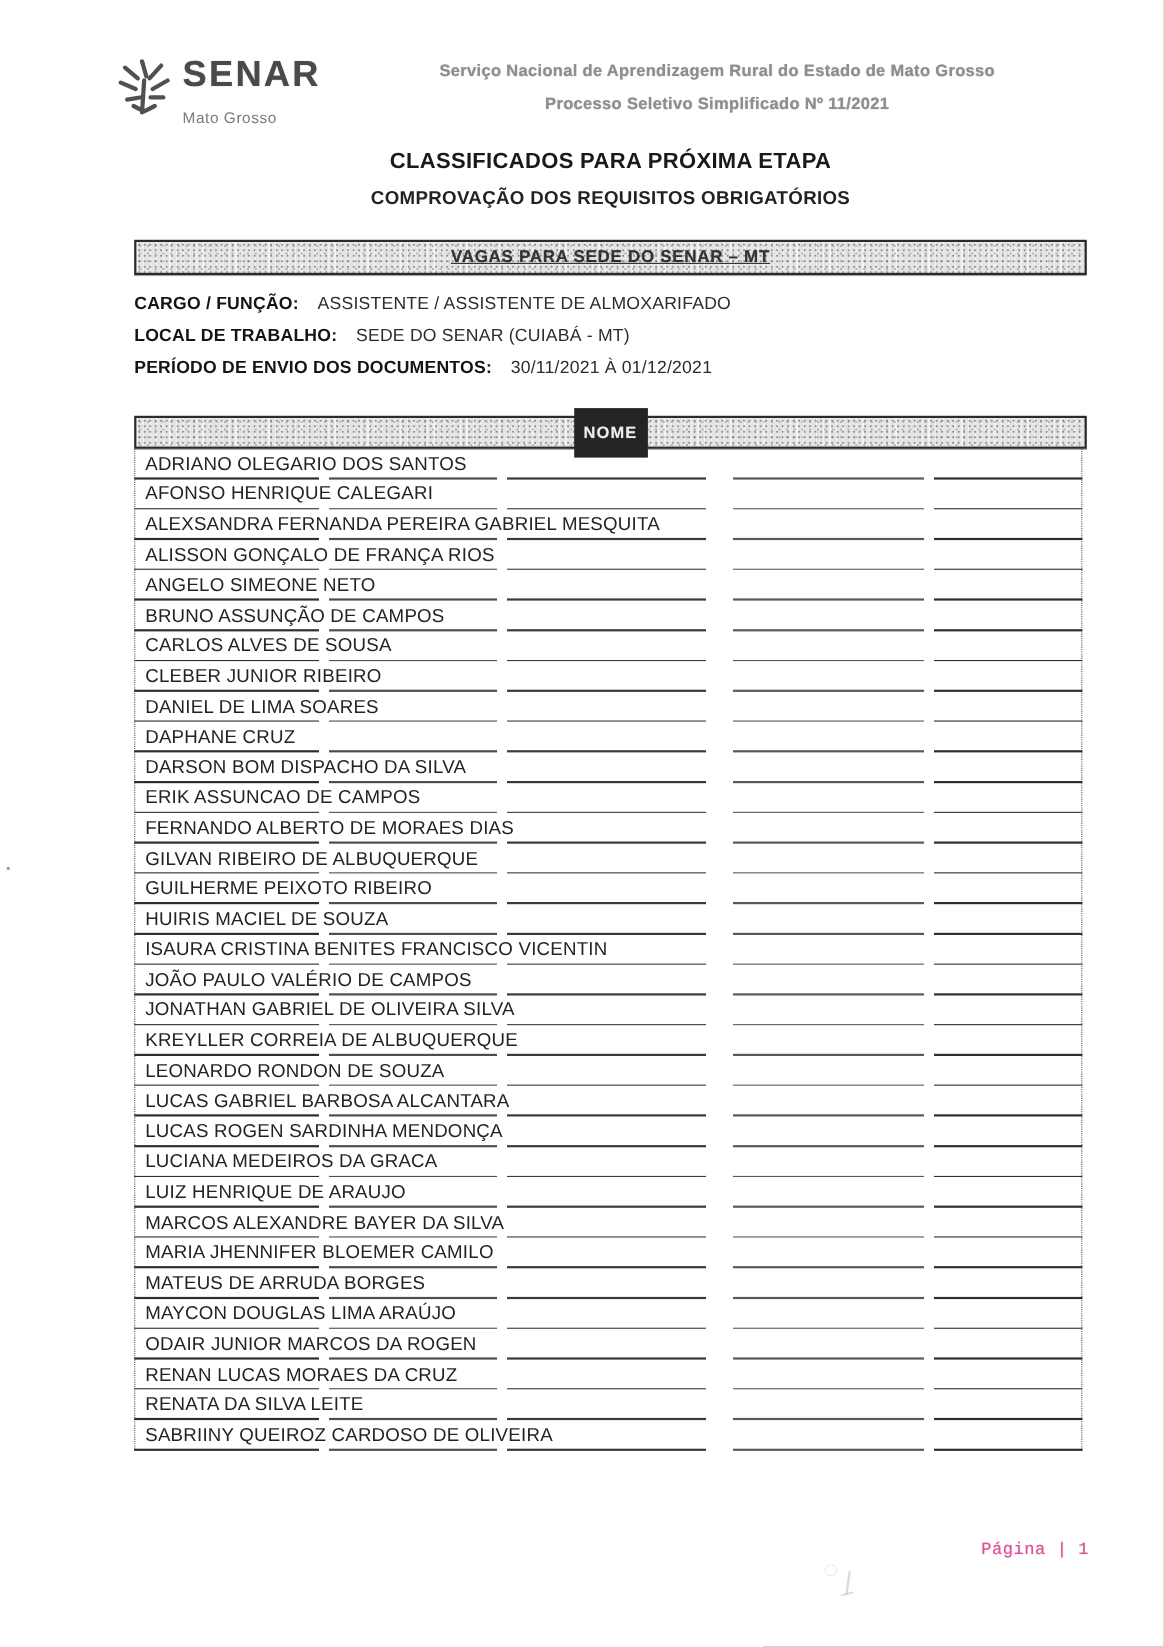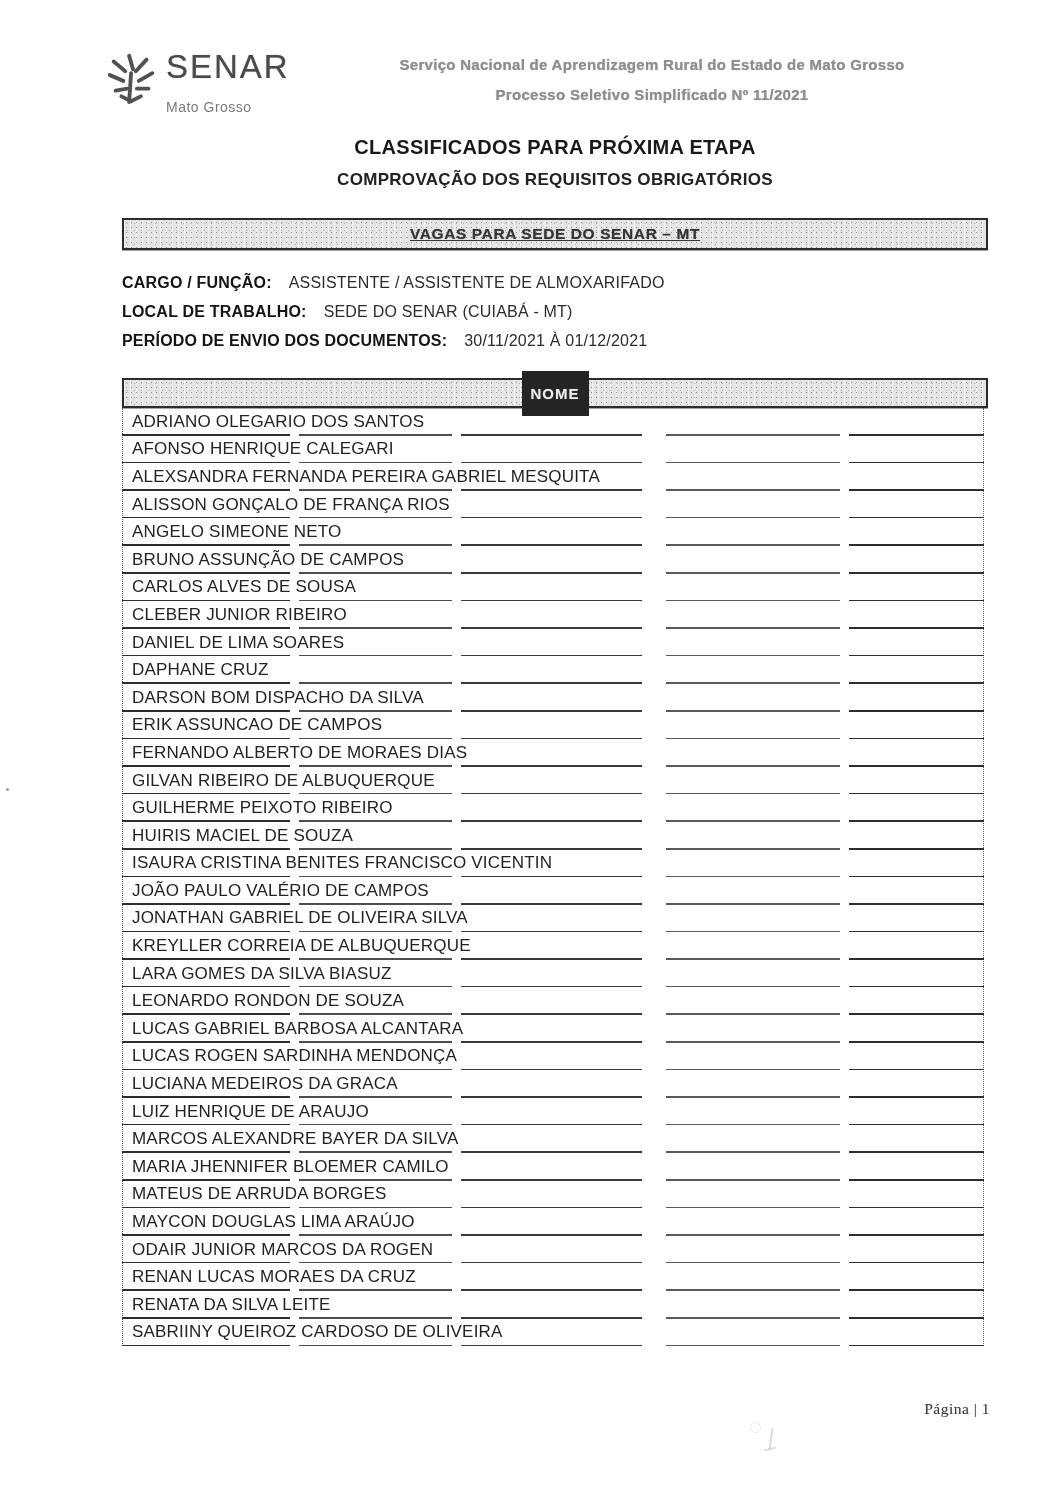--- a/index.html
+++ b/index.html
@@ -12,21 +12,21 @@
     font-family: "Liberation Sans", sans-serif;
     color: #1f1f1f;
     overflow: hidden;
   }
 
   
   .logo { position: absolute; left: 104px; top: 48px; display: flex; align-items: flex-start; }
   .logo-icon { width: 58px; height: 60px; }
   .logo-textblock { margin-left: 4px; margin-top: 2px; }
   .logo-brand {
-    font-size: 33px; font-weight: normal; letter-spacing: 2px;
+    font-size: 33px; font-weight: bold; letter-spacing: 2px;
     color: #4a4a4a; line-height: 34px;
     text-shadow: 0 0 1px rgba(90,90,90,.7);
   }
   .logo-sub { font-size: 14px; color: #7a7a7a; margin-top: 15px; letter-spacing: .5px; }
 
   .org-head {
     position: absolute; left: 288px; top: 50px; width: 728px;
     text-align: center; font-weight: bold; font-size: 15px;
     color: #8e8e8e; line-height: 30px; letter-spacing: .3px;
     text-shadow: 0 0 1px rgba(150,150,150,.9);
@@ -64,21 +64,21 @@
     text-shadow: 0 0 1px rgba(30,30,30,.65); opacity: .88;
   }
   .nome-patch {
     background: #242424; color: #ededed; font-weight: bold; font-size: 15px;
     letter-spacing: 1px; padding: 14px 9px; line-height: 17px;
     text-shadow: 0 0 1px rgba(255,255,255,.4);
   }
 
   
   .info-block { position: absolute; left: 122px; top: 268px; width: 866px; }
-  .info-line { height: 29px; font-size: 16px; display: flex; align-items: center; white-space: pre; }
+  .info-line { height: 29px; font-size: 16px; display: flex; align-items: flex-start; white-space: pre; }
   .info-label { font-weight: bold; color: #141414; letter-spacing: .2px; }
   .info-value { color: #2c2c2c; margin-left: 17px; letter-spacing: .2px; }
 
   
   .names-table {
     position: absolute; left: 122px; top: 408px; width: 860px;
     border-left: 1.5px dotted #5a5a5a;
     border-right: 1.5px dotted #5a5a5a;
   }
   .name-row {
@@ -92,22 +92,22 @@
     background: repeating-linear-gradient(90deg,
       #2e2e2e 0 168px, rgba(46,46,46,0) 168px 177px,
       #4e4e4e 177px 330px, rgba(46,46,46,0) 330px 339px,
       #3a3a3a 339px 520px, rgba(46,46,46,0) 520px 544px,
       #5a5a5a 544px 718px, rgba(46,46,46,0) 718px 727px);
   }
 
   
   .page-footer {
     position: absolute; right: 68px; top: 1400px;
-    font-family: Liberation Serif, serif;
-    font-size: 15.5px; color: #404040; letter-spacing: .5px;
+    font-family: Liberation Mono, monospace;
+    font-size: 15.5px; color: #ec4899; letter-spacing: .5px;
     text-shadow: 0 0 1px rgba(110,110,110,.5);
   }
 
   
   .stray-dot {
     position: absolute; left: 6px; top: 788px; width: 3px; height: 3px;
     background: #9a9a9a; border-radius: 50%;
   }
   .smudge { position: absolute; left: 746px; top: 1420px; width: 50px; height: 42px; }
   .smudge span {
@@ -229,23 +229,20 @@
       <div class="name-row">
       <span class="name-text">JOÃO PAULO VALÉRIO DE CAMPOS</span>
     </div>
       <div class="name-row">
       <span class="name-text">JONATHAN GABRIEL DE OLIVEIRA SILVA</span>
     </div>
       <div class="name-row">
       <span class="name-text">KREYLLER CORREIA DE ALBUQUERQUE</span>
     </div>
       <div class="name-row">
-      <span class="name-text">LARA GOMES DA SILVA BIASUZ</span>
-    </div>
-      <div class="name-row">
       <span class="name-text">LEONARDO RONDON DE SOUZA</span>
     </div>
       <div class="name-row">
       <span class="name-text">LUCAS GABRIEL BARBOSA ALCANTARA</span>
     </div>
       <div class="name-row">
       <span class="name-text">LUCAS ROGEN SARDINHA MENDONÇA</span>
     </div>
       <div class="name-row">
       <span class="name-text">LUCIANA MEDEIROS DA GRACA</span>

